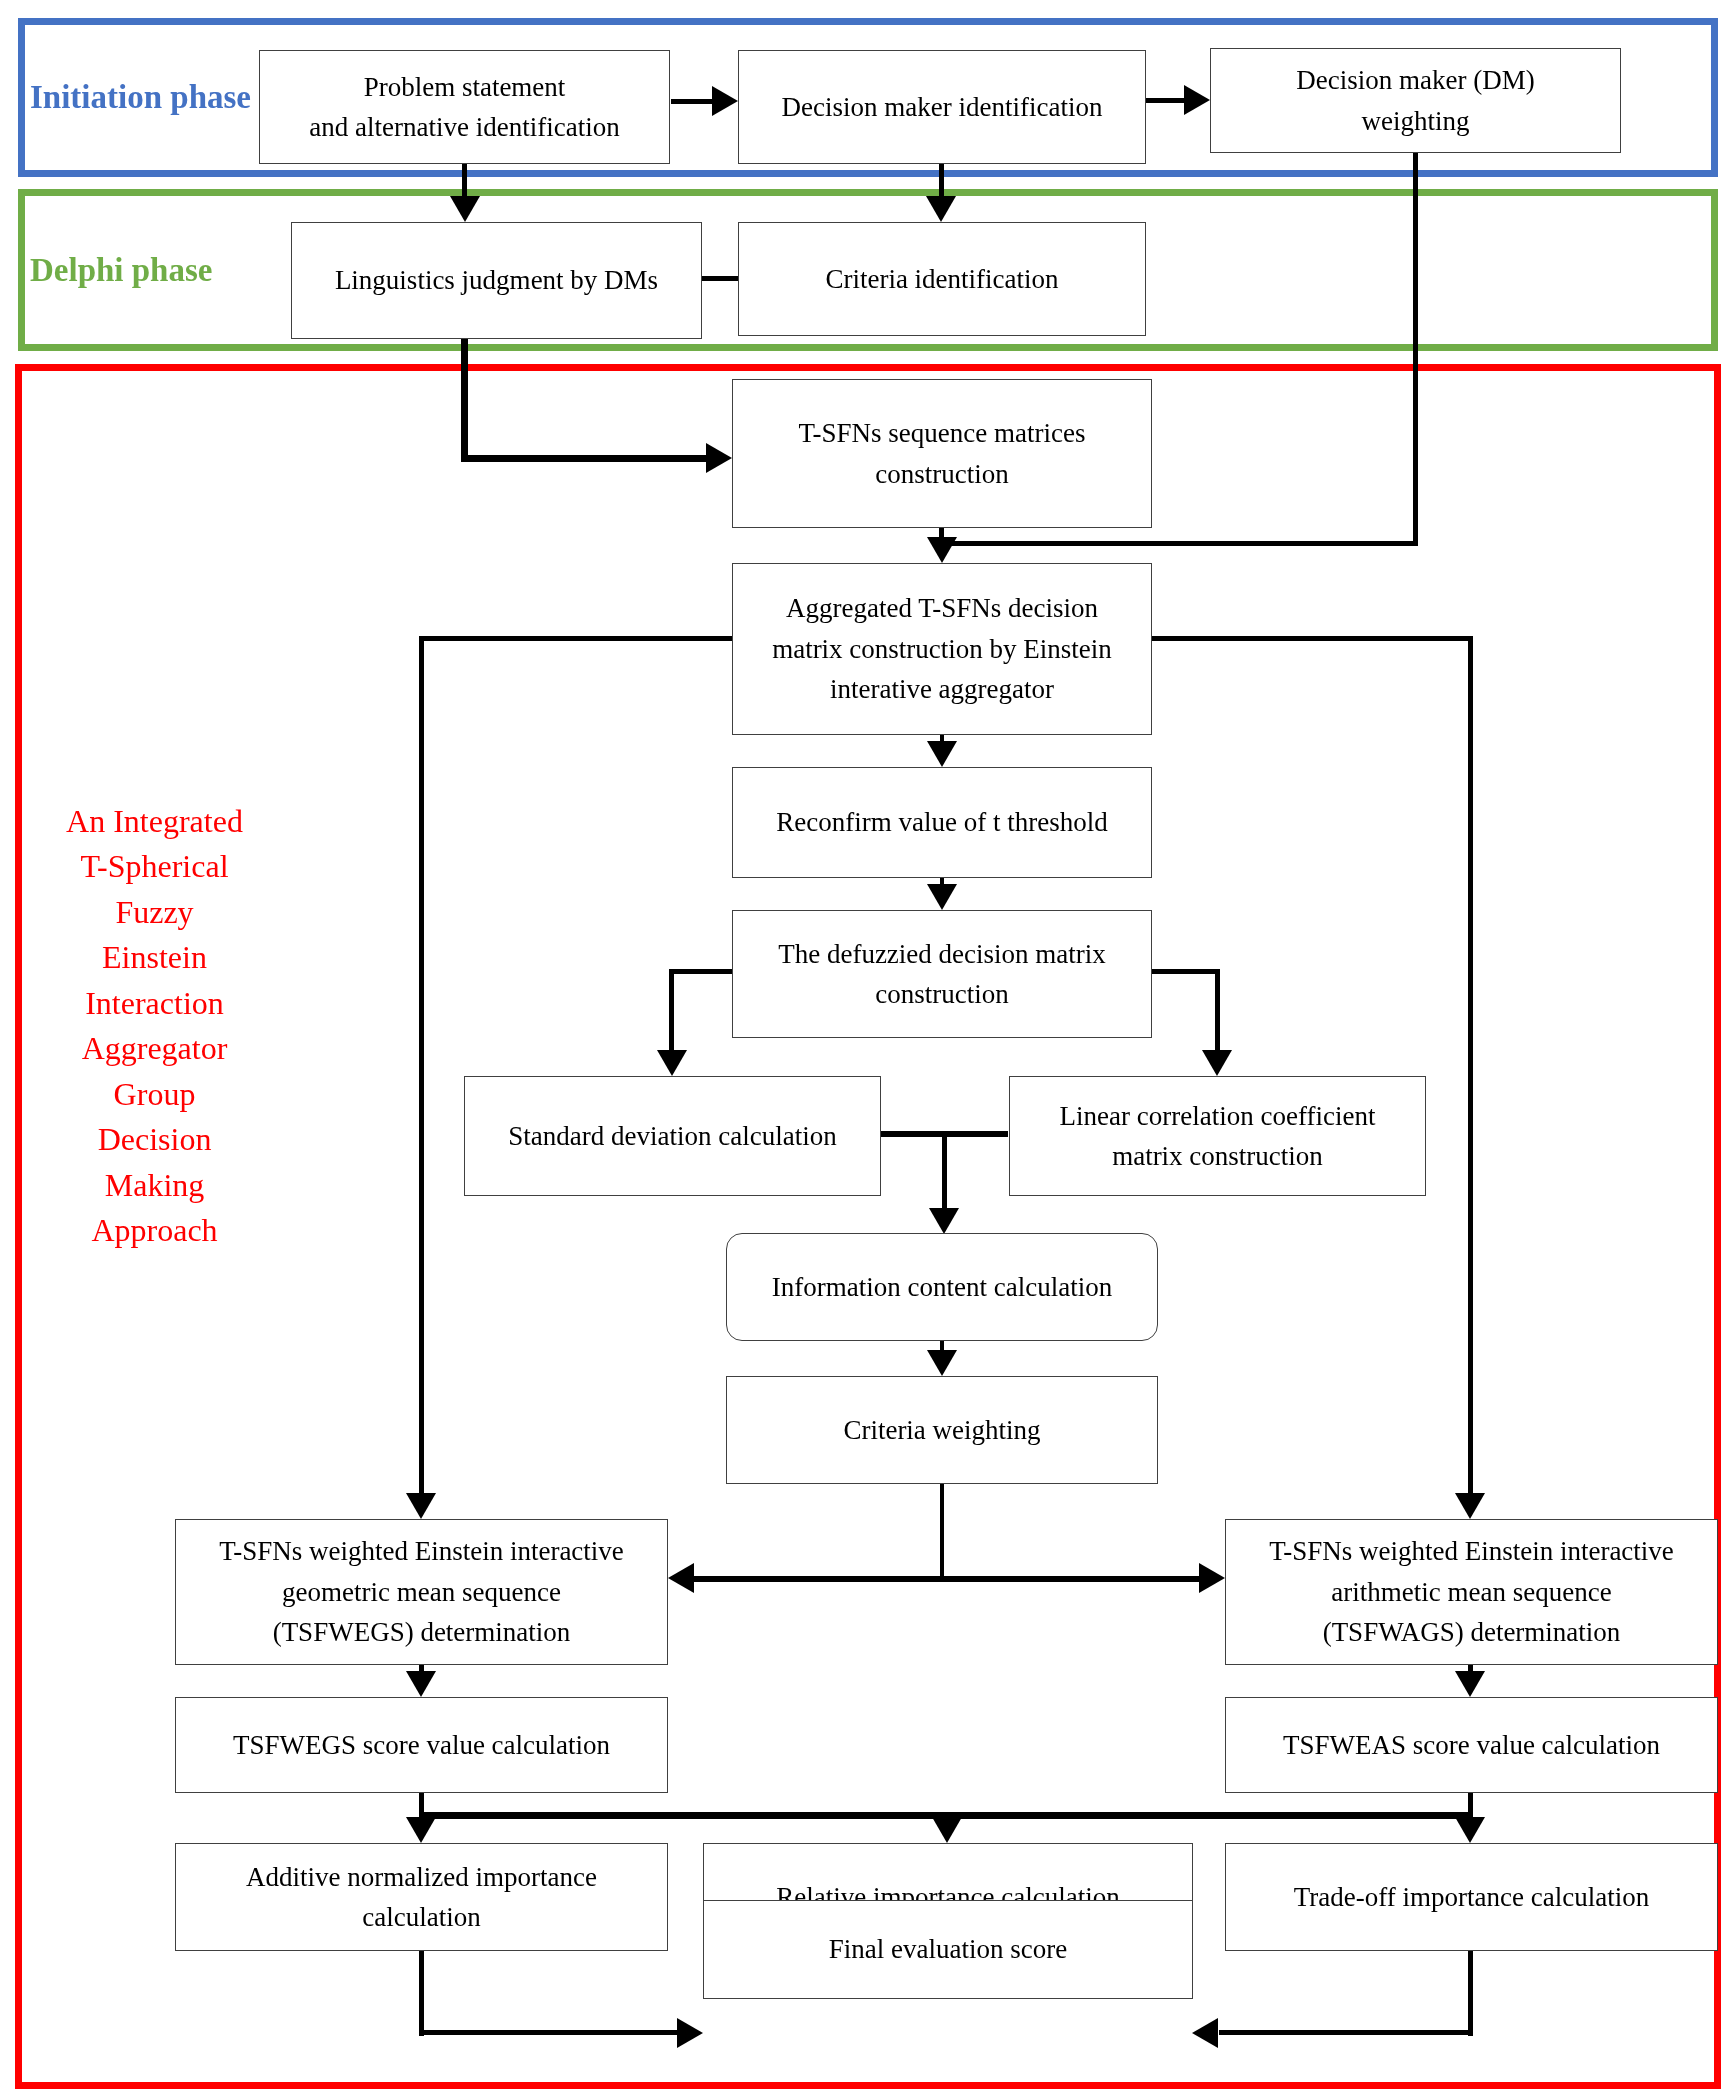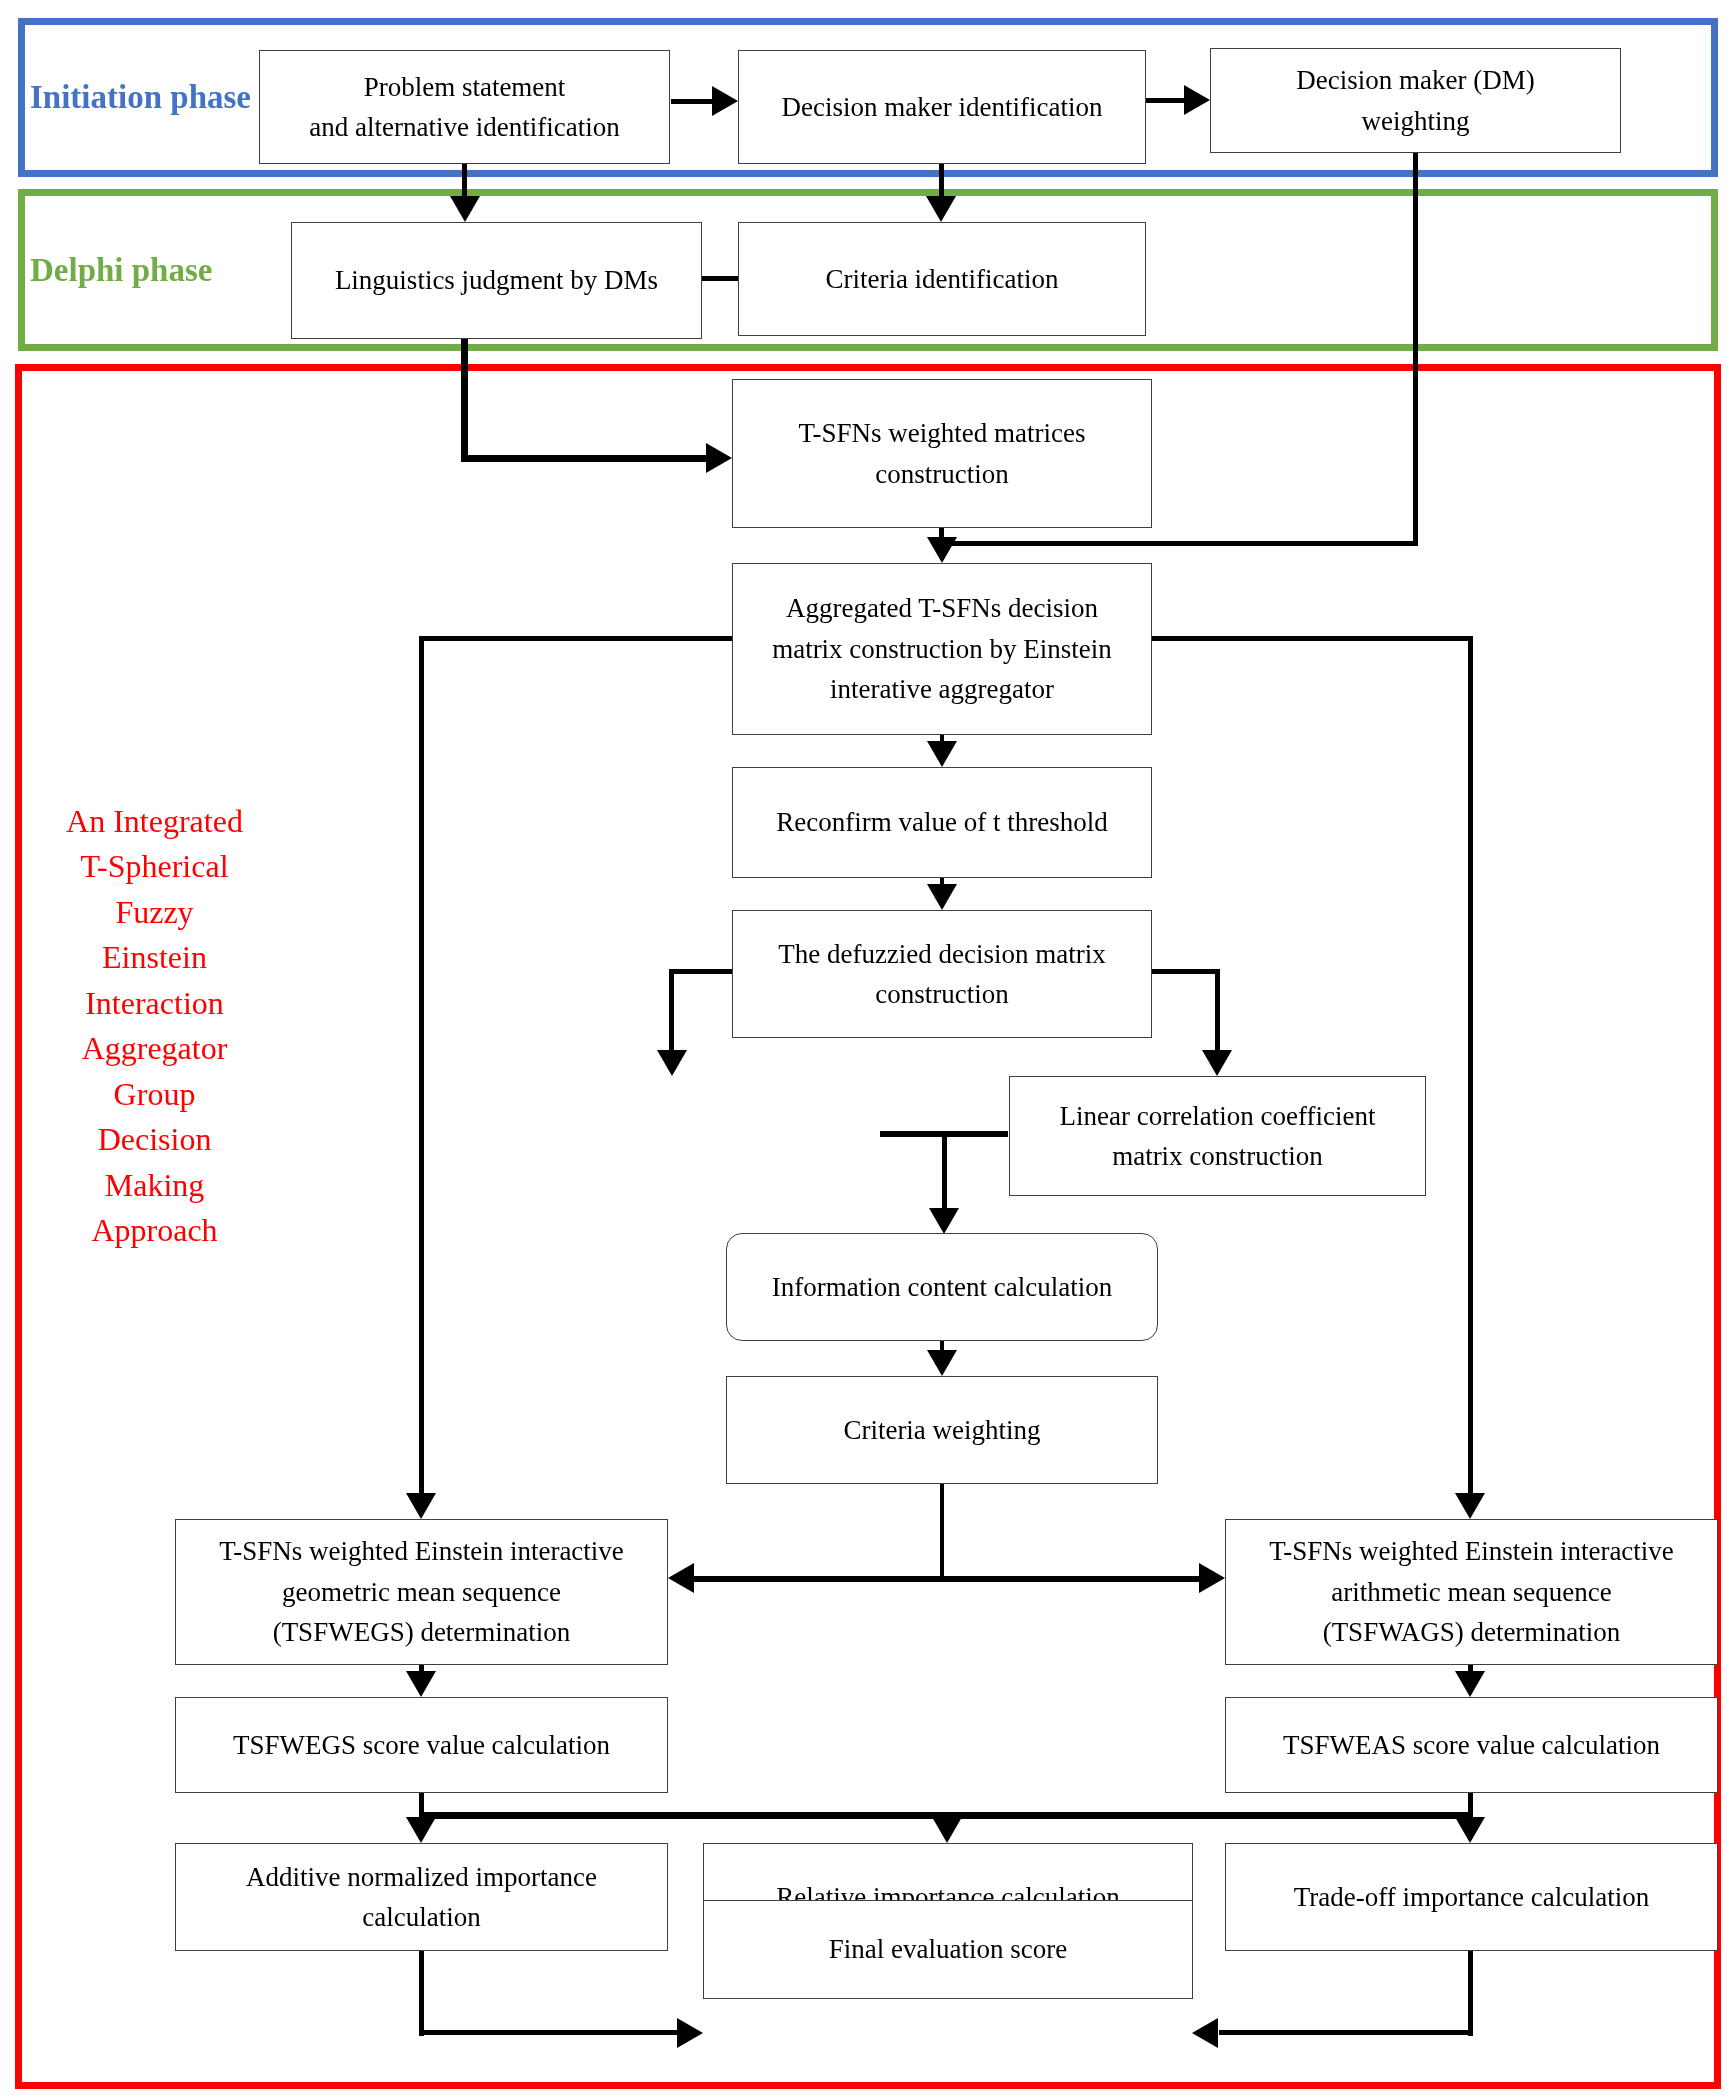--- a/index.html
+++ b/index.html
@@ -125,28 +125,29 @@
   <div class="ln" style="left:1219px;top:2030px;width:252px;height:5.2px;"></div>
   <div class="al" style="left:1192px;top:2018px;"></div>
 
   <div class="box" style="left:259px;top:50px;width:411px;height:114px;">Problem statement
 and alternative identification</div>
   <div class="box" style="left:738px;top:50px;width:408px;height:114px;">Decision maker identification</div>
   <div class="box" style="left:1210px;top:48px;width:411px;height:105px;font-family:Liberation Serif, serif;">Decision maker (DM)
 weighting</div>
   <div class="box" style="left:259px;top:222px;width:411px;height:117px;margin-left:32px;">Linguistics judgment by DMs</div>
   <div class="box" style="left:738px;top:222px;width:408px;height:114px;">Criteria identification</div>
-  <div class="box" style="left:732px;top:379px;width:420px;height:149px;">T-SFNs weighted matrices
+  <div class="box" style="left:732px;top:379px;width:420px;height:149px;">T-SFNs sequence matrices
 construction</div>
   <div class="box" style="left:732px;top:563px;width:420px;height:172px;">Aggregated T-SFNs decision
 matrix construction by Einstein
 interative aggregator</div>
   <div class="box" style="left:732px;top:767px;width:420px;height:111px;">Reconfirm value of t threshold</div>
   <div class="box" style="left:732px;top:910px;width:420px;height:128px;">The defuzzied decision matrix
 construction</div>
+  <div class="box" style="left:464px;top:1076px;width:417px;height:120px;">Standard deviation calculation</div>
   <div class="box" style="left:1009px;top:1076px;width:417px;height:120px;">Linear correlation coefficient
 matrix construction</div>
   <div class="box" style="left:726px;top:1233px;width:432px;height:108px;border-radius:16px;">Information content calculation</div>
   <div class="box" style="left:726px;top:1376px;width:432px;height:108px;">Criteria weighting</div>
   <div class="box" style="left:175px;top:1519px;width:493px;height:146px;">T-SFNs weighted Einstein interactive
 geometric mean sequence
 (TSFWEGS) determination</div>
   <div class="box" style="left:1225px;top:1519px;width:493px;height:146px;">T-SFNs weighted Einstein interactive
 arithmetic mean sequence
 (TSFWAGS) determination</div>

